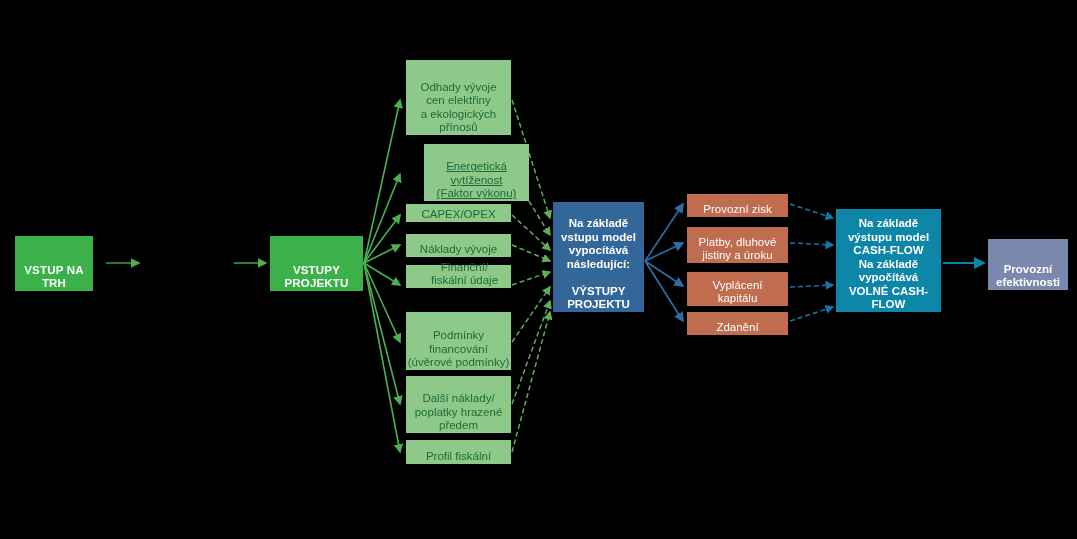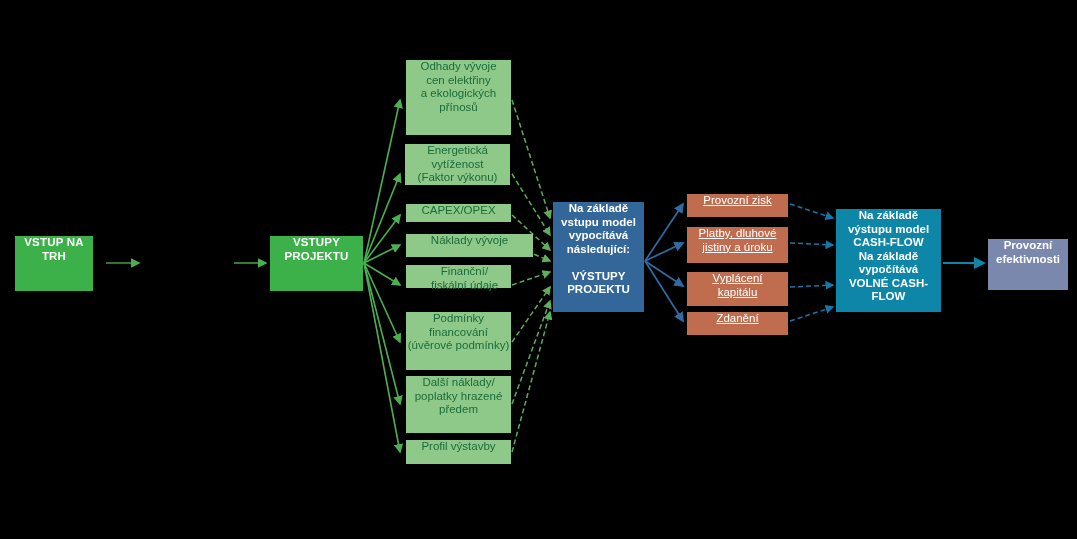--- a/index.html
+++ b/index.html
@@ -1,28 +1,28 @@
 <!DOCTYPE html>
 <html><head>
 <meta charset="utf-8">
 <style>
   html,body{margin:0;padding:0;background:#000;}
   body{width:1077px;height:539px;overflow:hidden;font-family:"Liberation Sans",sans-serif;}
   #stage{position:relative;width:1077px;height:539px;background:#000;}
   svg.edges{position:absolute;left:0;top:0;width:1077px;height:539px;pointer-events:none;}
-  .box{position:absolute;display:flex;align-items:flex-start;justify-content:center;text-align:center;box-sizing:border-box;line-height:1.18;}
+  .box{position:absolute;display:flex;align-items:flex-end;justify-content:center;text-align:center;box-sizing:border-box;line-height:1.18;}
   .box span{display:block;white-space:pre-line;}
   
   .proc{background:#3CB14A;color:#ffffff;font-weight:700;letter-spacing:.2px;font-size:11.5px;}
   
   .inputbox{background:#8FC98A;color:#1B6B3A;font-size:11.5px;font-weight:400;}
   
   .modelblue{background:#336699;color:#ffffff;font-size:11.5px;font-weight:700;}
   
-  .outbox{background:#BF6C4F;color:#ffffff;font-size:11.5px;font-weight:400;text-decoration:underline;}
+  .outbox{background:#BF6C4F;color:#ffffff;font-size:11.5px;font-weight:400;}
   
   .teal{background:#0D86A8;color:#ffffff;font-size:11.5px;font-weight:700;}
   
   .purple{background:#7B88AE;color:#ffffff;font-size:11.5px;font-weight:700;}
 </style>
 </head>
 <body>
 
 <div id="stage">
 
@@ -96,47 +96,47 @@
     <span>VSTUPY
 PROJEKTU</span>
   </div>
 
   <div class="box inputbox" style="left:406px;top:60px;width:105px;height:75px;">
     <span>Odhady vývoje
 cen elektřiny
 a ekologických
 přínosů</span>
   </div>
-  <div class="box inputbox" style="left:405px;top:144px;width:105px;height:41px;">
+  <div class="box inputbox" style="left:424px;top:144px;width:105px;height:57px;text-decoration:underline;">
     <span>Energetická
 vytíženost
 (Faktor výkonu)</span>
   </div>
   <div class="box inputbox" style="left:406px;top:204px;width:105px;height:18px;">
     <span>CAPEX/OPEX</span>
   </div>
-  <div class="box inputbox" style="left:406px;top:234px;width:127px;height:23px;">
+  <div class="box inputbox" style="left:406px;top:234px;width:105px;height:23px;">
     <span>Náklady vývoje</span>
   </div>
   <div class="box inputbox" style="left:406px;top:265px;width:105px;height:23px;padding-left:12px;">
     <span>Finanční/
 fiskální údaje</span>
   </div>
   <div class="box inputbox" style="left:406px;top:312px;width:105px;height:58px;">
     <span>Podmínky
 financování
 (úvěrové podmínky)</span>
   </div>
   <div class="box inputbox" style="left:406px;top:376px;width:105px;height:57px;">
     <span>Další náklady/
 poplatky hrazené
 předem</span>
   </div>
   <div class="box inputbox" style="left:406px;top:440px;width:105px;height:24px;">
-    <span>Profil výstavby</span>
+    <span>Profil fiskální</span>
   </div>
 
   <div class="box modelblue" style="left:553px;top:202px;width:91px;height:110px;">
     <span>Na základě
 vstupu model
 vypocítává
 následující:
 
 VÝSTUPY
 PROJEKTU</span>

